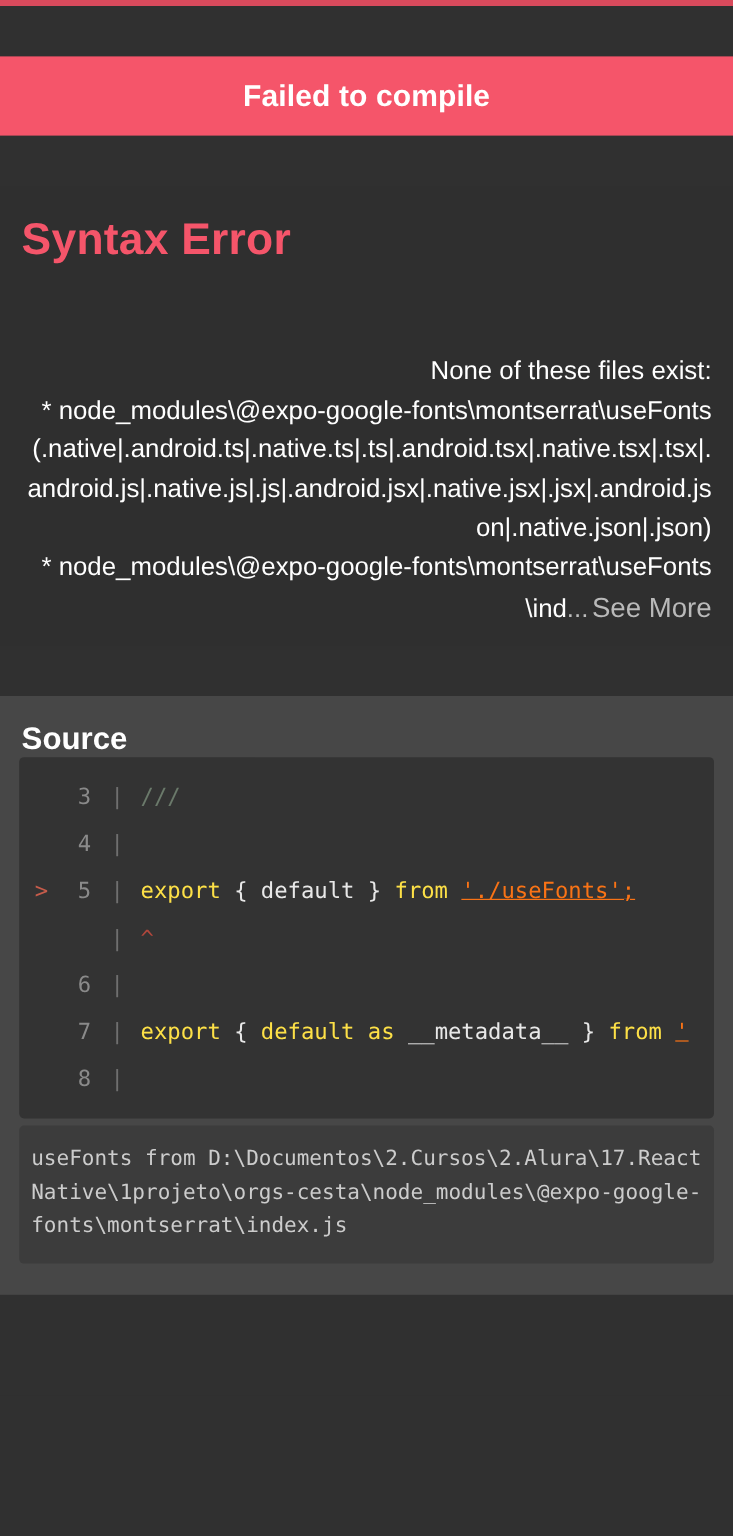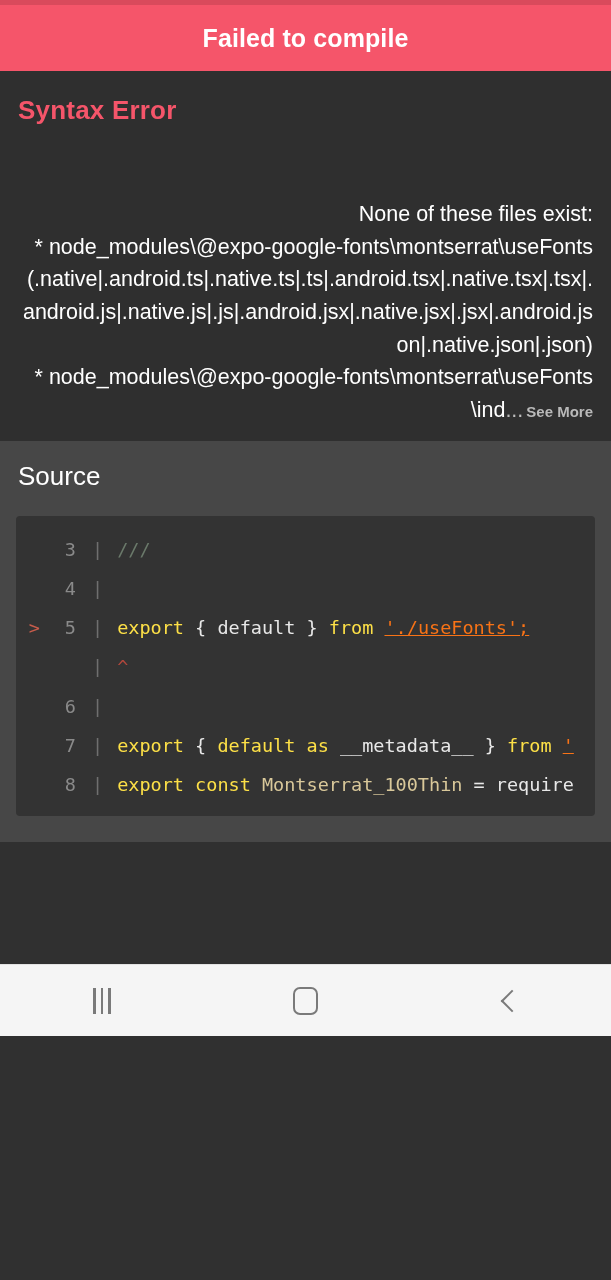--- a/index.html
+++ b/index.html
@@ -2,21 +2,21 @@
 <html><head>
 <meta charset="utf-8">
 <style>
   * { margin:0; padding:0; box-sizing:border-box; }
   html, body {
     width:611px; height:1280px;
     background:#303030;
     font-family:"Liberation Sans", sans-serif;
     overflow:hidden;
   }
-  #app { width:611px; height:956px; position:relative; display:flex; flex-direction:column; }
+  #app { width:611px; height:956px; position:relative; display:flex; flex-direction:column;gap:42px; }
 
   
   .status-strip { height:5px; width:100%; background:#d94a5c; flex:0 0 auto; }
 
   
   .error-header {
     flex:0 0 auto;
     height:66px;
     background:#f5556a;
     display:flex; align-items:center; justify-content:center;
@@ -29,55 +29,54 @@
   }
 
   
   .error-body {
     flex:0 0 auto;
     background:#2f2f2f;
     padding:24px 18px 14px 18px;
   }
   .error-kind {
     color:#f5556a;
-    font-size:26px;
+    font-size:37px;
     font-weight:700;
     letter-spacing:0.2px;
     margin-bottom:72px;
   }
   .error-message {
     color:#ffffff;
     font-size:21.5px;
     font-weight:500;
     line-height:1.52;
     word-break:break-all;
     white-space:pre-wrap;
     text-align:right;
   }
   .message-inline { display:inline; }
   .truncation-ellipsis { color:#bdbdbd; }
   .see-more {
     color:#b9b9b9;
-    font-size:15px;
-    font-weight:700;
+    font-size:23px;
+    font-weight:400;
     cursor:pointer;
     margin-left:3px;
   }
 
   
   .source-section {
     flex:0 0 auto;
     background:#474747;
     padding:20px 16px 26px 16px;
   }
   .source-heading {
     color:#ffffff;
     font-size:26px;
-    font-weight:400;
-    margin-bottom:24px;
+    font-weight:700;
     margin-left:2px;
   }
 
   
   .code-block {
     background:#333333;
     border-radius:4px;
     padding:14px 0 12px 0;
     overflow:hidden;
     font-family:"DejaVu Sans Mono", "Liberation Mono", monospace;
@@ -206,25 +205,25 @@
           <div class="code-line">
             <span class="marker"></span>
             <span class="lineno">7</span>
             <span class="pipe">|</span>
             <span class="code-text"><span class="tok-kw">export </span><span class="tok-plain">{ </span><span class="tok-kw">default </span><span class="tok-kw">as </span><span class="tok-plain">__metadata__ } </span><span class="tok-kw">from </span><span class="tok-str">'</span></span>
           </div>
           <div class="code-line">
             <span class="marker"></span>
             <span class="lineno">8</span>
             <span class="pipe">|</span>
-            <span class="code-text"><span class="tok-kw">export const </span><span class="tok-fn">Montserrat_100Thin</span><span class="tok-plain"> = require</span></span>
           </div>
         </div>
     </div>
 
+    <div class="source-footer">    useFonts from D:\Documentos\2.Cursos\2.Alura\17.ReactNative\1projeto\orgs-cesta\node_modules\@expo-google-fonts\montserrat\index.js</div>
   </div>
 
   <div class="filler-upper"></div>
   <div class="filler-lower"></div>
 
   <div class="nav-bar">
     <div class="nav-btn">
       <span class="recents-glyph">
         <i></i>
           <i></i>

